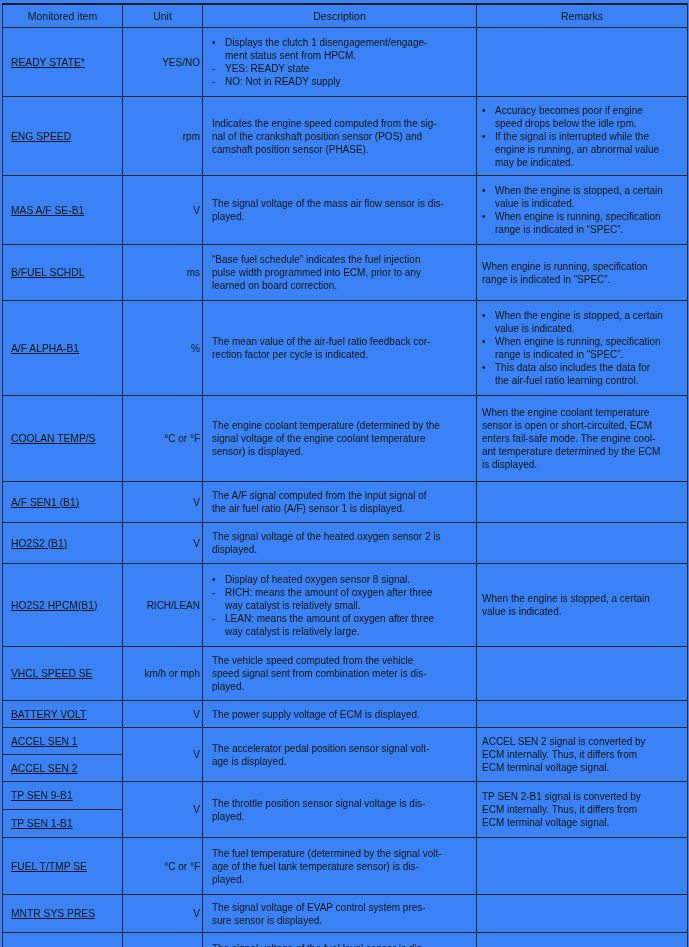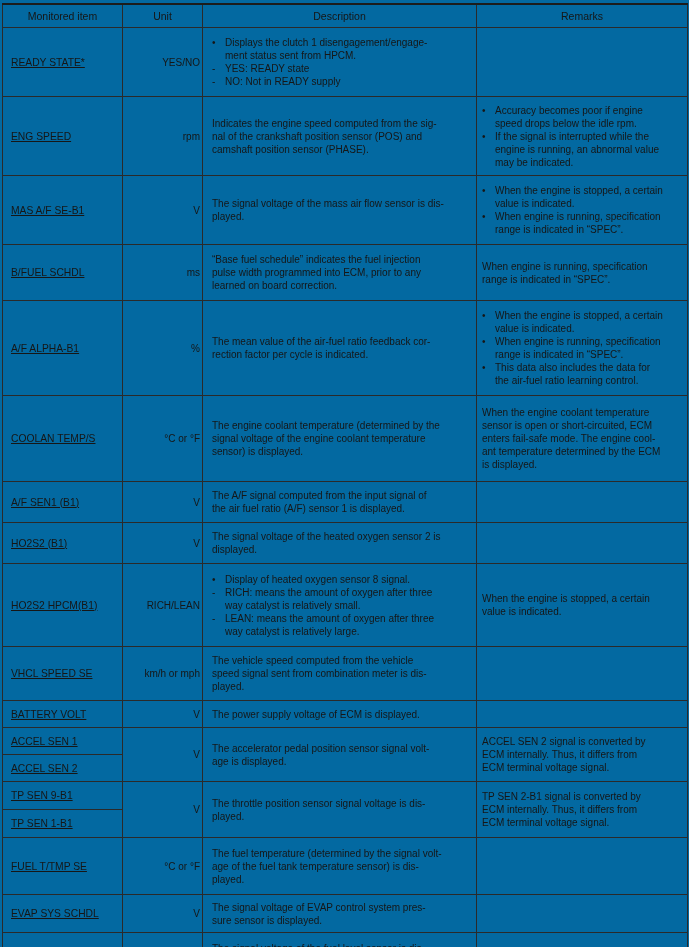--- a/index.html
+++ b/index.html
@@ -1,17 +1,17 @@
 <!DOCTYPE html>
 <html><head>
 <meta charset="utf-8">
 <style>
   html,body{margin:0;padding:0;background:#ffffff;}
   .page{
-    width:689px;height:947px;background:#0369a1;box-sizing:border-box;
+    width:689px;height:947px;background:#3b82f6;box-sizing:border-box;
     padding:3px 2px 8px 2px;
     font-family:"Liberation Sans","DejaVu Sans",sans-serif;
     color:#161616;
   }
   table.spec-table{
     border-collapse:collapse;table-layout:fixed;width:685px;
     border-top:2px solid #1c1c1c;
     border-left:1px solid #2a2a2a;
     border-right:1px solid #2a2a2a;
     border-bottom:4px solid #000000;
@@ -263,21 +263,21 @@
           <td class="item-cell" style="height: 52px;">FUEL T/TMP SE</td>
           <td class="unit-cell">°C or °F</td>
           <td class="desc-cell">
             <div class="para">
               <div class="ptext">The fuel temperature (determined by the signal volt-<br>age of the fuel tank temperature sensor) is dis-<br>played.</div>
             </div>
           </td>
           <td class="remarks-cell"></td>
         </tr>
         <tr>
-          <td class="item-cell" style="height: 33px;">EVAP SYS SCHDL</td>
+          <td class="item-cell" style="height: 33px;">MNTR SYS PRES</td>
           <td class="unit-cell">V</td>
           <td class="desc-cell">
             <div class="para">
               <div class="ptext">The signal voltage of EVAP control system pres-<br>sure sensor is displayed.</div>
             </div>
           </td>
           <td class="remarks-cell"></td>
         </tr>
         <tr>
           <td class="item-cell" style="height: 40px;">FUEL LEVEL SE</td>

